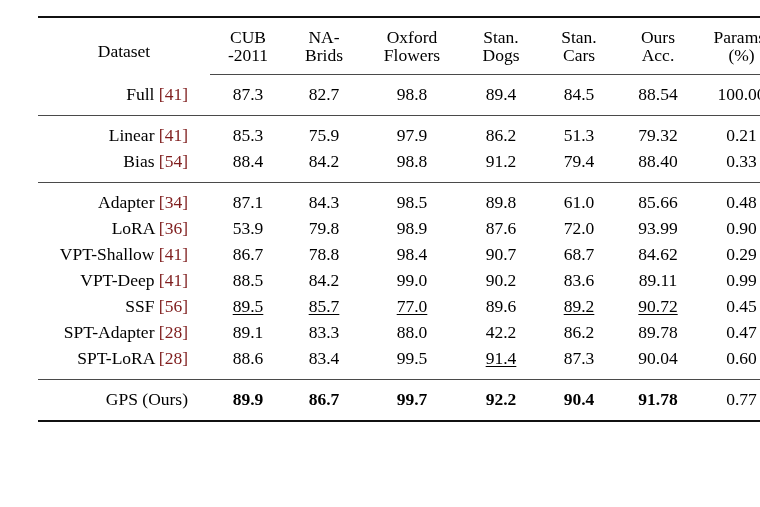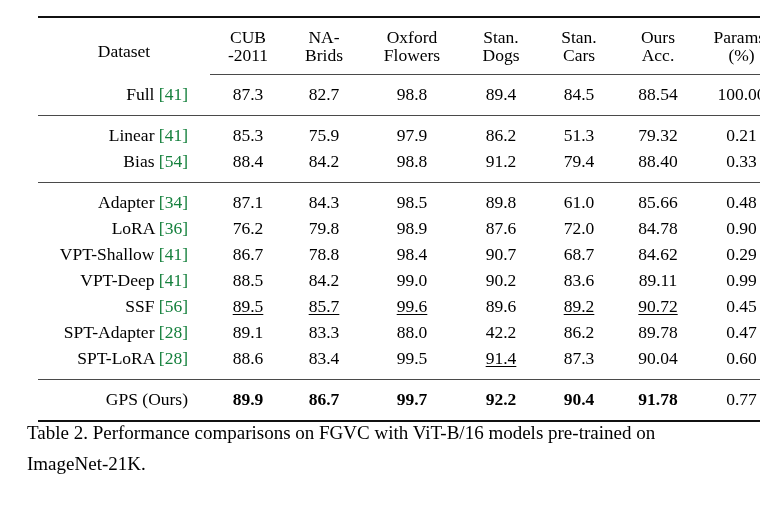--- a/index.html
+++ b/index.html
@@ -86,21 +86,21 @@
   .hdr-name {
     text-align: center !important;
     padding-right: 0 !important;
   }
 
   
   tr.data-row td { height: 26px; }
   tr.pad-top td { padding-top: 7px !important; }
   tr.pad-bot td { padding-bottom: 7px !important; }
 
-  .cite { color: #15803d; margin-top: 48px; }
+  .cite { color: #7f1d1d; margin-top: 48px; }
   .ul   { text-decoration: underline; text-underline-offset: 2px; margin-top: 13px; }
   .bold { font-weight: bold; }
 
   
   #caption {
     position: absolute;
     left: 27px;
     top: 418px;
     width: 712px;
     font-size: 19px;
@@ -182,26 +182,26 @@
             <td class="num-cell"><span>87.1</span></td>
             <td class="num-cell"><span>84.3</span></td>
             <td class="num-cell"><span>98.5</span></td>
             <td class="num-cell"><span>89.8</span></td>
             <td class="num-cell"><span>61.0</span></td>
             <td class="num-cell"><span>85.66</span></td>
             <td class="num-cell"><span>0.48</span></td>
           </tr>
           <tr class="data-row">
             <td class="name-cell vrule"><span>LoRA</span> <span class="cite">[36]</span></td>
-            <td class="num-cell"><span>76.2</span></td>
+            <td class="num-cell"><span>53.9</span></td>
             <td class="num-cell"><span>79.8</span></td>
             <td class="num-cell"><span>98.9</span></td>
             <td class="num-cell"><span>87.6</span></td>
             <td class="num-cell"><span>72.0</span></td>
-            <td class="num-cell"><span>84.78</span></td>
+            <td class="num-cell"><span>93.99</span></td>
             <td class="num-cell"><span>0.90</span></td>
           </tr>
           <tr class="data-row">
             <td class="name-cell vrule"><span>VPT-Shallow</span> <span class="cite">[41]</span></td>
             <td class="num-cell"><span>86.7</span></td>
             <td class="num-cell"><span>78.8</span></td>
             <td class="num-cell"><span>98.4</span></td>
             <td class="num-cell"><span>90.7</span></td>
             <td class="num-cell"><span>68.7</span></td>
             <td class="num-cell"><span>84.62</span></td>
@@ -214,21 +214,21 @@
             <td class="num-cell"><span>99.0</span></td>
             <td class="num-cell"><span>90.2</span></td>
             <td class="num-cell"><span>83.6</span></td>
             <td class="num-cell"><span>89.11</span></td>
             <td class="num-cell"><span>0.99</span></td>
           </tr>
           <tr class="data-row">
             <td class="name-cell vrule"><span>SSF</span> <span class="cite">[56]</span></td>
             <td class="num-cell"><span class="ul">89.5</span></td>
             <td class="num-cell"><span class="ul">85.7</span></td>
-            <td class="num-cell"><span class="ul">99.6</span></td>
+            <td class="num-cell"><span class="ul">77.0</span></td>
             <td class="num-cell"><span>89.6</span></td>
             <td class="num-cell"><span class="ul">89.2</span></td>
             <td class="num-cell"><span class="ul">90.72</span></td>
             <td class="num-cell"><span>0.45</span></td>
           </tr>
           <tr class="data-row">
             <td class="name-cell vrule"><span>SPT-Adapter</span> <span class="cite">[28]</span></td>
             <td class="num-cell"><span>89.1</span></td>
             <td class="num-cell"><span>83.3</span></td>
             <td class="num-cell"><span>88.0</span></td>
@@ -254,18 +254,14 @@
             <td class="num-cell"><span class="bold">99.7</span></td>
             <td class="num-cell"><span class="bold">92.2</span></td>
             <td class="num-cell"><span class="bold">90.4</span></td>
             <td class="num-cell"><span class="bold">91.78</span></td>
             <td class="num-cell"><span>0.77</span></td>
           </tr>
         </tbody>
     </table>
   </div>
 
-  <div id="caption">
-    <span class="cap-label">Table 2.</span>
-    <span>Performance comparisons on FGVC with ViT-B/16 models pre-trained on ImageNet-21K.</span>
-  </div>
 
 </div>
 
 </body></html>

